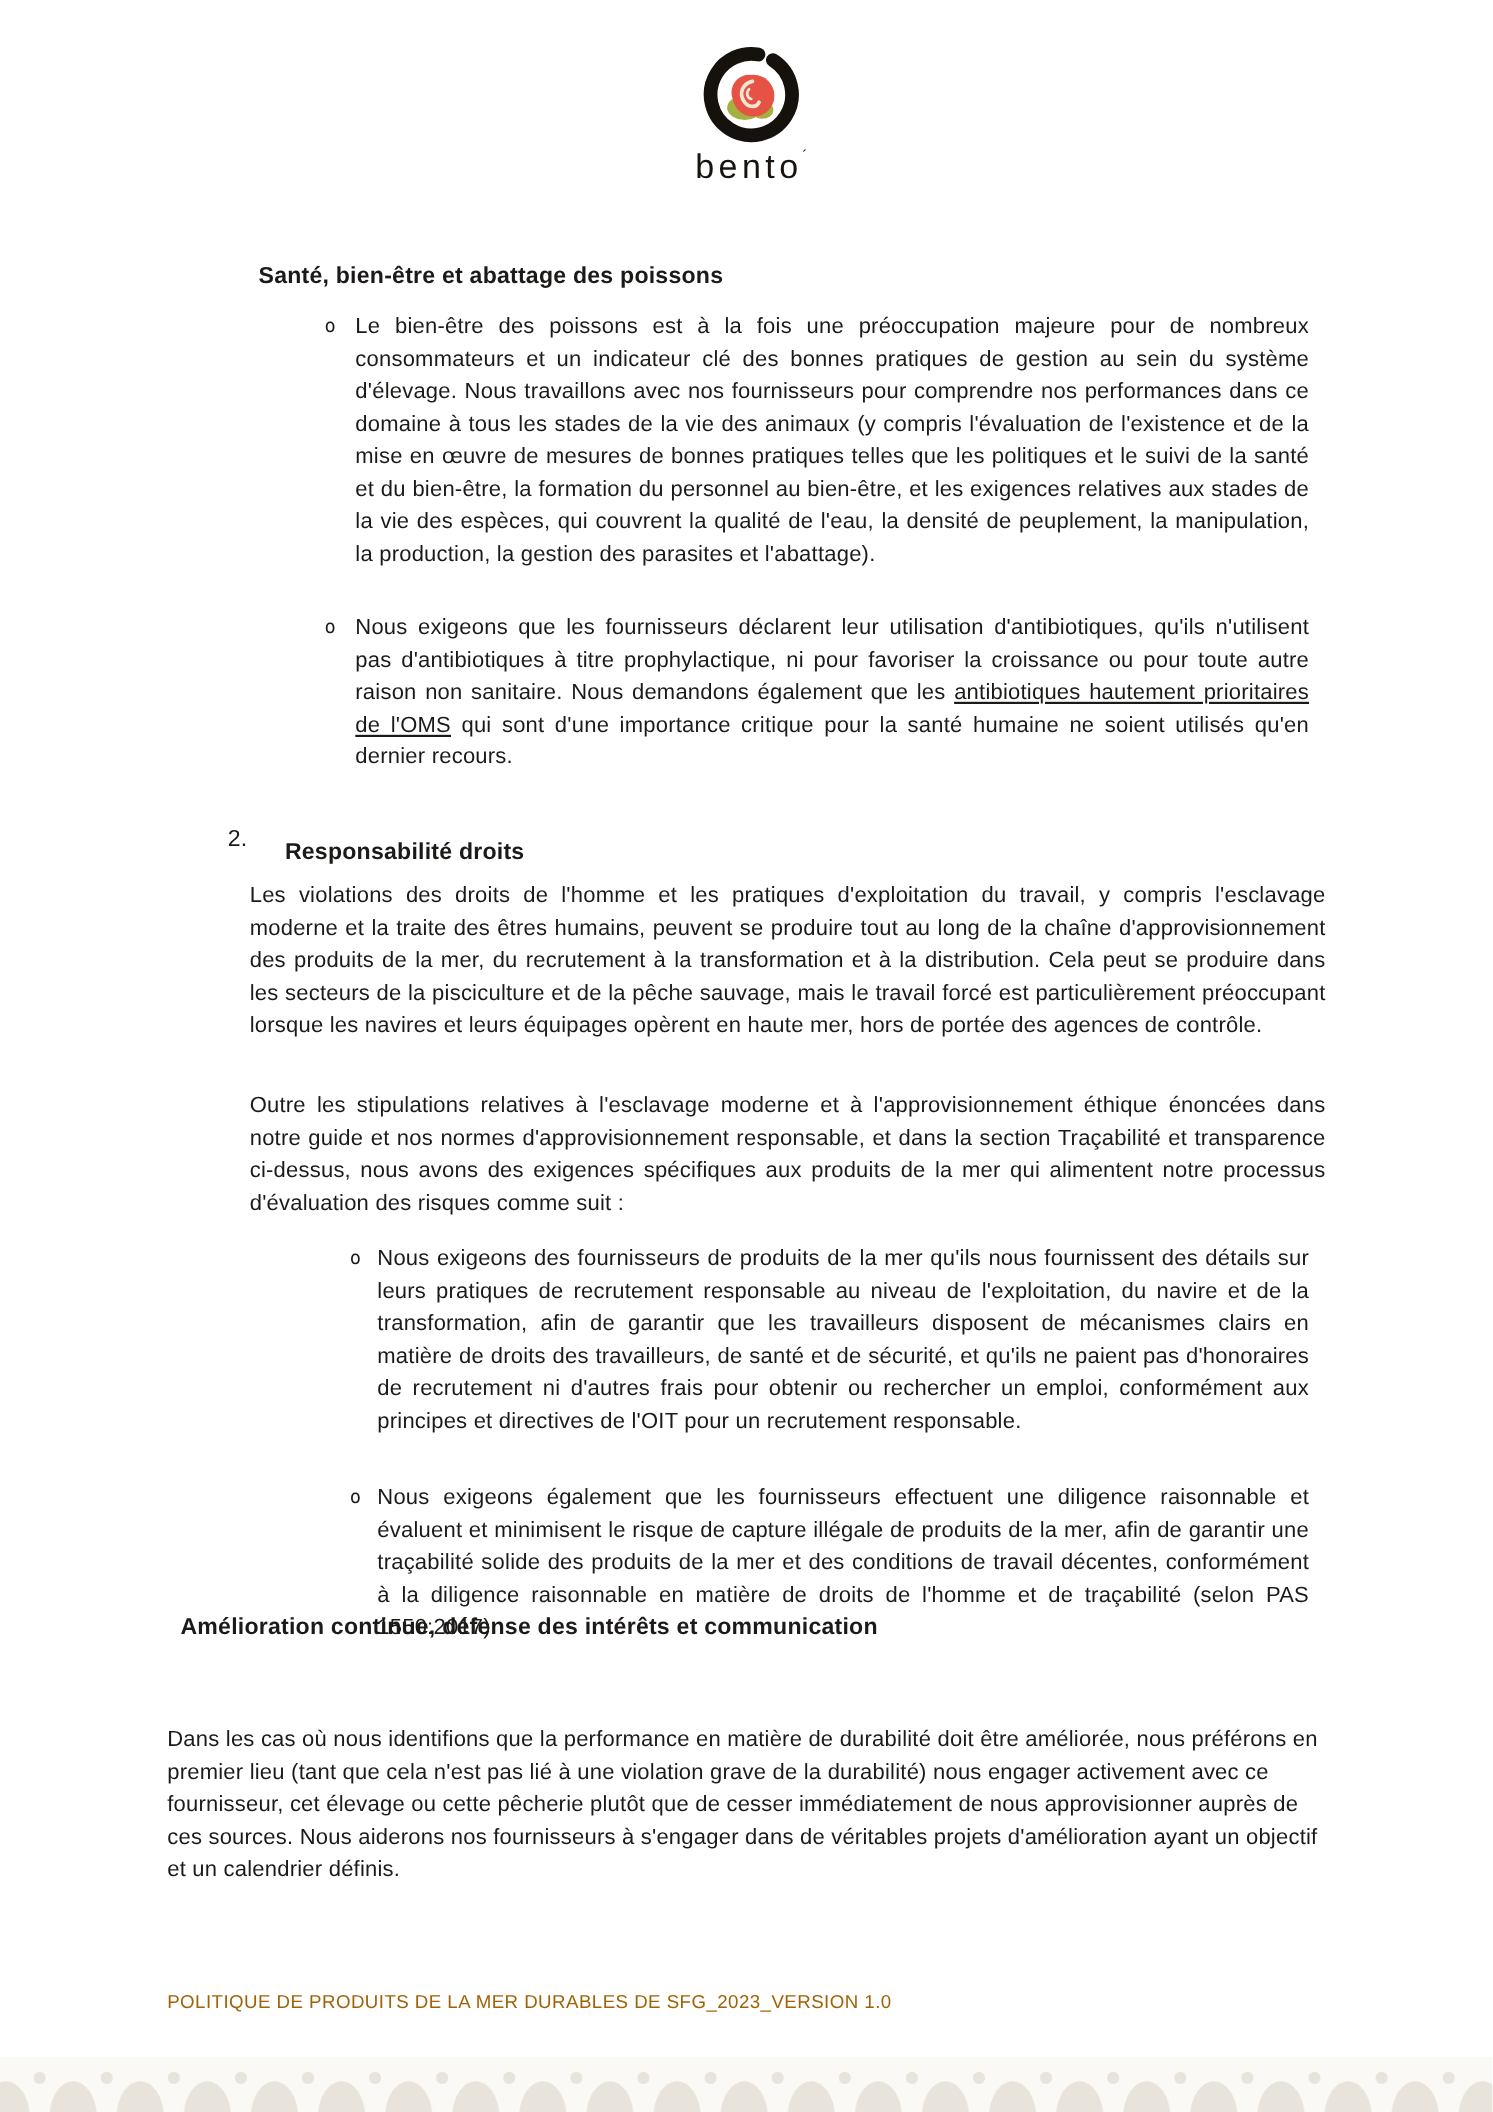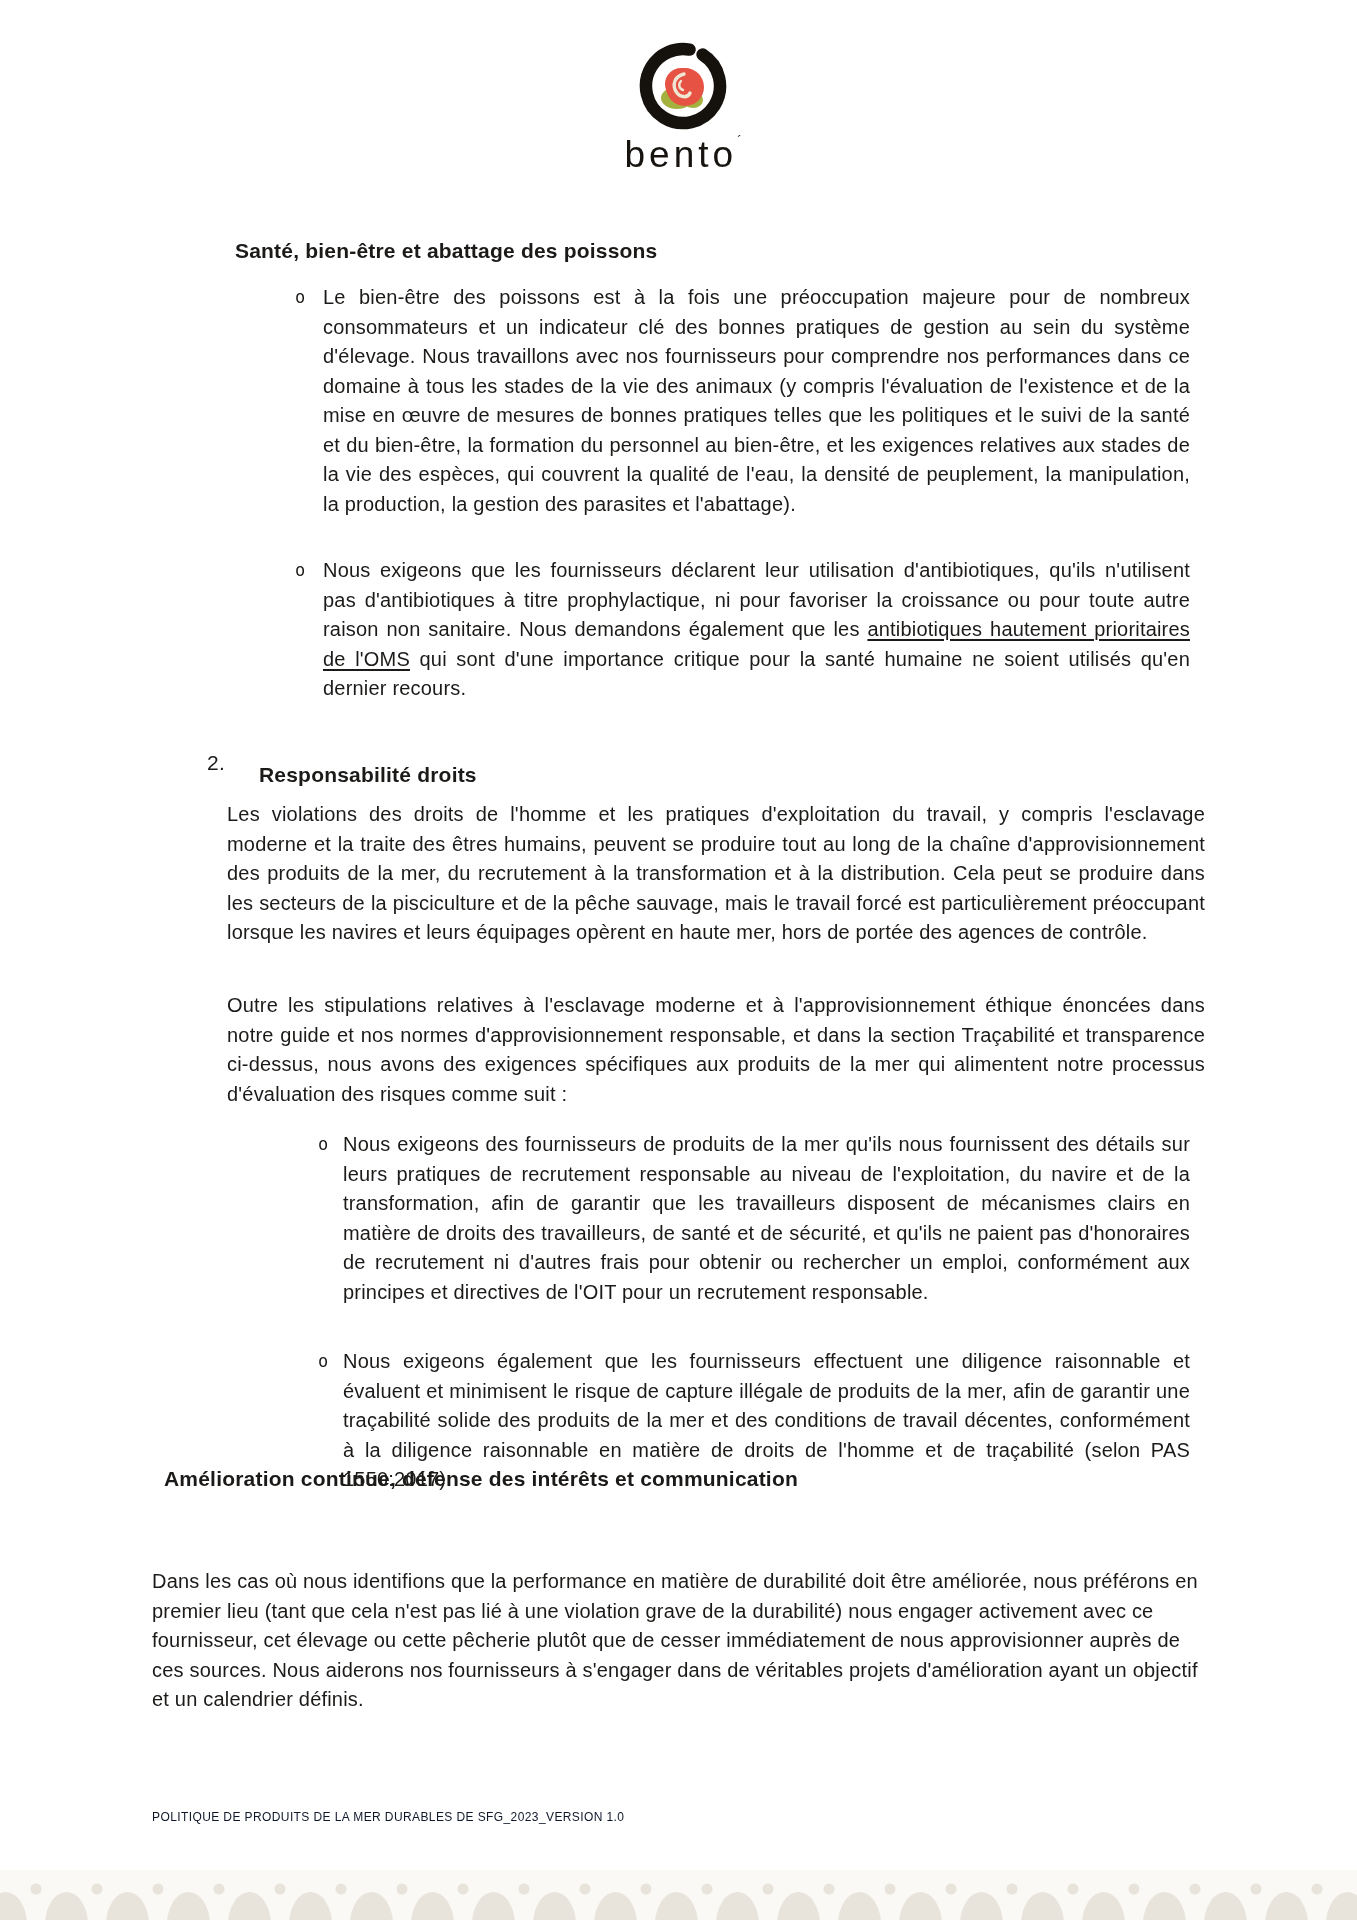--- a/index.html
+++ b/index.html
@@ -6,36 +6,36 @@
   body{
     width:1357px;height:1920px;position:relative;overflow:hidden;
     background:#ffffff;
     font-family:"Liberation Sans", sans-serif;
     color:#1c1a18;
   }
   .abs{position:absolute;}
   
   #logo{left:593px;top:40px;width:180px;display:flex;flex-direction:column;align-items:center;}
   #logo .brand-line{margin-top:2px;line-height:1;}
-  #logo .brand{font-size:37px;letter-spacing:4px;color:#17130f;}
+  #logo .brand{font-size:31px;letter-spacing:4px;color:#17130f;}
   #logo .tm{font-size:13px;vertical-align:top;position:relative;top:-2px;color:#17130f;}
   
   .body-text{font-size:20px;line-height:29.5px;letter-spacing:0.2px;}
   .just{text-align:justify;}
   h3.doc-heading{font-size:21px;font-weight:bold;margin:12px;line-height:29px;letter-spacing:0.2px;}
   .bullet{display:flex;}
   .bullet .marker{
     font-family:"DejaVu Sans Mono", monospace;
     font-size:17px;line-height:29.5px;flex:0 0 28px;color:#1c1a18;
   }
   .bullet .btext{flex:1;}
   .numline{display:flex;}
   .numline .num{font-size:21px;line-height:29px;flex:0 0 40px;letter-spacing:0.2px;}
   .ulink{text-decoration:underline;text-underline-offset:3px;color:inherit;cursor:pointer;}
-  #footerline{font-size:12px;letter-spacing:0.4px;color:#0f172a;}
+  #footerline{font-size:17px;letter-spacing:0.4px;color:#a16207;}
   #bottom-strip{left:0;bottom:0;width:1357px;height:50px;}
 </style>
 </head>
 <body>
 
 <div id="logo" class="abs">
   <svg width="92" height="94" viewBox="0 0 92 94">
 
     <ellipse cx="40" cy="58" rx="16" ry="11" fill="#a5b13e"></ellipse>
     <ellipse cx="56" cy="60" rx="10" ry="8" fill="#a5b13e"></ellipse>

